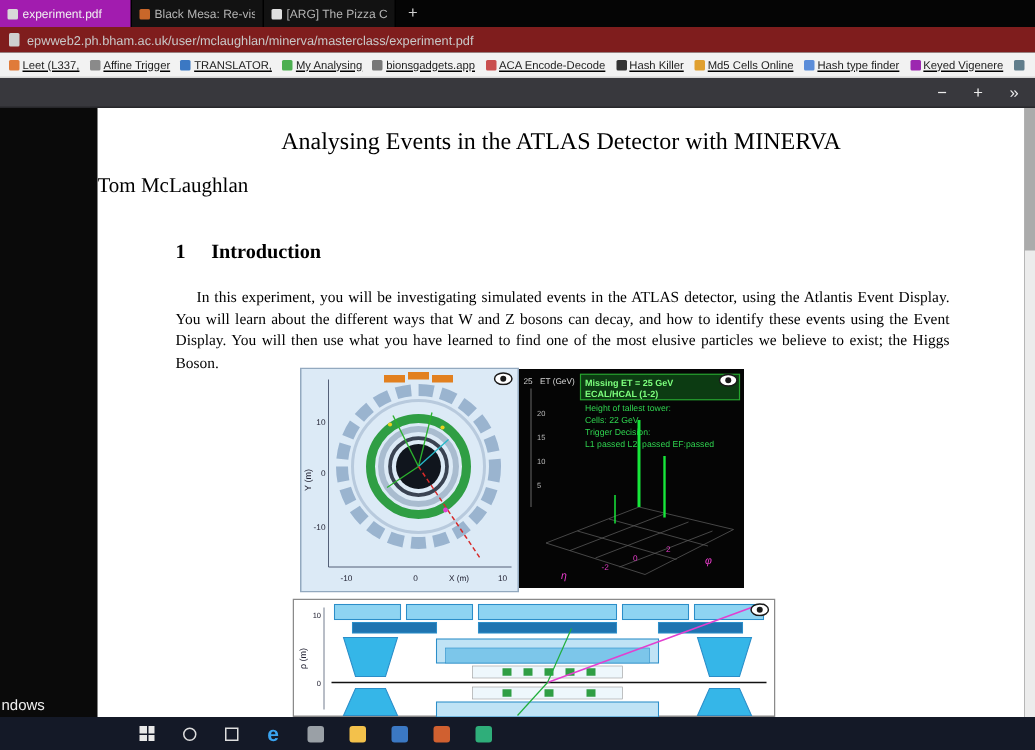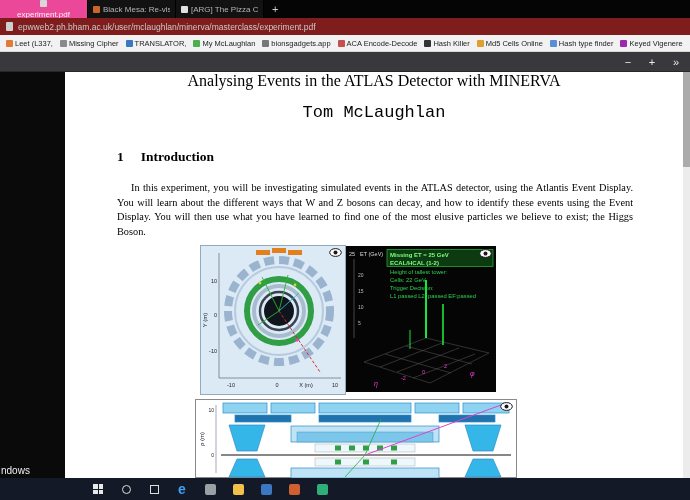--- a/index.html
+++ b/index.html
@@ -4,50 +4,50 @@
 <style>
   * { box-sizing: border-box; margin: 0; padding: 0; }
   html,body { width:690px; height:500px; overflow:hidden; background:#000;
     font-family:"Liberation Sans", sans-serif; }
 
   
   .tabbar { height:18px; background:#050505; display:flex; align-items:stretch; }
   .tab { width:88px; flex:none; display:flex; align-items:center; gap:3px; padding:0 5px;
     font-size:8px; color:#b5b5b5; background:#121212; border-right:1px solid #000;
     overflow:hidden; white-space:nowrap; }
-  .tab.active { background:#ec4899; color:#f2f2f2;flex-direction:column; }
+  .tab.active { background:#a21caf; color:#f2f2f2; }
   .favicon { width:7px; height:7px; border-radius:1px; flex:none; background:#888; }
   .tab-label { overflow:hidden; }
   .newtab { display:flex; align-items:center; padding:0 8px; color:#cfcfcf; font-size:11px; }
 
   .urlbar { height:17px; background:#7f1d1d; display:flex; align-items:center; gap:5px; padding:0 6px; }
   .page-ico { width:7px; height:9px; background:#cfcfcf; border-radius:1px; flex:none; }
   .url-text { font-size:8.5px; color:#c9c9c9; white-space:nowrap; overflow:hidden; }
 
   .bookmarksbar { height:17px; background:#f2f2f2; border-bottom:1px solid #d6d6d6;
-    display:flex; align-items:center; gap:1px; padding:0 3px; overflow:hidden; }
+    display:flex; align-items:center; gap:1px; padding:0 3px; overflow:hidden;text-decoration:underline; }
   .bookmark { display:flex; align-items:center; gap:2px; padding:0 3px; font-size:7.5px;
     color:#1c1c1c; white-space:nowrap; flex:none; }
   .bm-icon { width:7px; height:7px; border-radius:1px; flex:none; }
 
   .pdf-toolbar { height:20px; background:#38383d; border-bottom:1px solid #27272b;
     display:flex; align-items:center; justify-content:flex-end; gap:12px; padding:0 8px; }
   .tool-btn { color:#ececec; font-size:11px; line-height:20px; text-align:center; min-width:12px; }
 
   
   .content { height:406px; display:flex; position:relative; }
   .gutter { width:65px; flex:none; background:#0a0a0a; }
   .page { flex:1; background:#ffffff; position:relative; overflow:hidden; color:#111; }
   .scrollbar { width:7px; flex:none; background:#ececec; position:relative; }
   .scroll-thumb { position:absolute; top:0; left:0; width:100%; height:95px; background:#ababab; }
 
   .doc-title { font-family:"Liberation Serif", serif; font-size:16px; color:#000;
-    text-align:center; }
-  .doc-author { font-family:Liberation Mono, monospace; font-size:17px; color:#000;
-    text-align:center; margin-top:13px; }
+    text-align:center; margin-top:14px; }
+  .doc-author { font-family:Liberation Serif, serif; font-size:14px; color:#000;
+    text-align:left; margin-top:13px; }
   .doc-section { font-family:"Liberation Serif", serif; font-weight:bold; font-size:13.5px;
     color:#000; margin:27px 0 16px 52px; }
   .sec-num { display:inline-block; margin-right:17px; }
   .doc-paragraph { font-family:"Liberation Serif", serif; font-size:10.3px; line-height:1.42;
     text-align:justify; color:#000; margin:10px 50px 0 52px; text-indent:14px; }
 
   .fig { position:absolute; }
   .fig-xy   { left:135px; top:173px; width:146px; height:150px; }
   .fig-3d   { left:281px; top:174px; width:150px; height:146px; }
   .fig-side { left:130px; top:327px; width:322px; height:79px; }
@@ -90,29 +90,29 @@
   <span class="url-text">epwweb2.ph.bham.ac.uk/user/mclaughlan/minerva/masterclass/experiment.pdf</span>
 </div>
 
 <div class="bookmarksbar">
   <div class="bookmark">
       <span class="bm-icon" style="background-color: rgb(224, 123, 57);"></span>
       <span>Leet (L337,</span>
     </div>
   <div class="bookmark">
       <span class="bm-icon" style="background-color: rgb(138, 138, 138);"></span>
-      <span>Missing Cipher</span>
+      <span>Affine Trigger</span>
     </div>
   <div class="bookmark">
       <span class="bm-icon" style="background-color: rgb(59, 120, 195);"></span>
       <span>TRANSLATOR,</span>
     </div>
   <div class="bookmark">
       <span class="bm-icon" style="background-color: rgb(76, 175, 80);"></span>
-      <span>My McLaughlan</span>
+      <span>My Analysing</span>
     </div>
   <div class="bookmark">
       <span class="bm-icon" style="background-color: rgb(119, 119, 119);"></span>
       <span>bionsgadgets.app</span>
     </div>
   <div class="bookmark">
       <span class="bm-icon" style="background-color: rgb(201, 79, 79);"></span>
       <span>ACA Encode-Decode</span>
     </div>
   <div class="bookmark">

